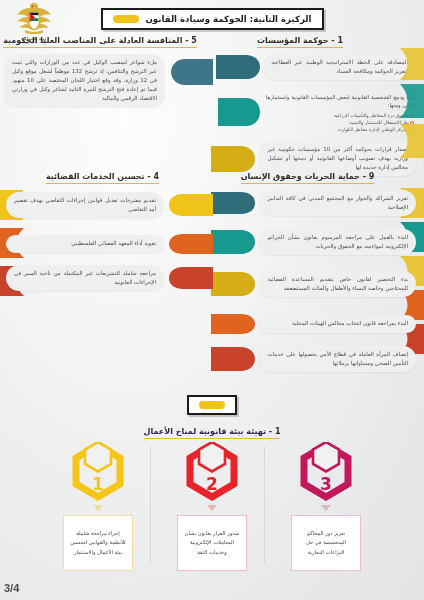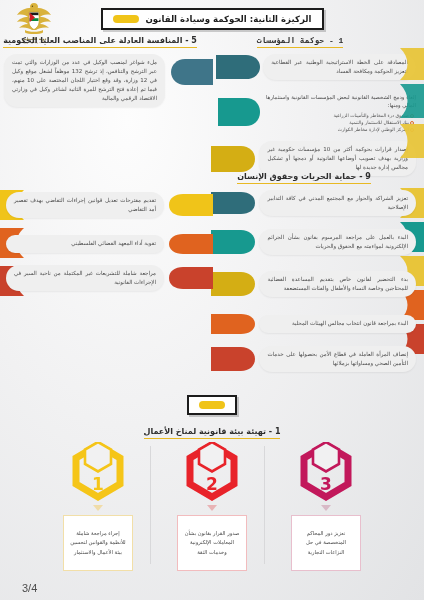--- a/index.html
+++ b/index.html
@@ -63,21 +63,21 @@
     display:flex;align-items:flex-end;justify-content:center;
     font-size:17px;font-weight:bold;padding-bottom:10px;box-sizing:border-box;
   }
   .card{
     border:1px solid #ddd;background:#fff;padding:5px 4px;width:70px;box-sizing:border-box;
     font-size:5.2px;line-height:1.75;text-align:center;color:#4a4a4a;min-height:56px;
     display:flex;align-items:center;justify-content:center;
   }
   .divider{position:absolute;top:0;bottom:0;width:1px;background:#d8d8da;}
 
-  .pageno{position:absolute;left:22px;bottom:6px;font-size:11px;font-weight:normal;color:#4d4d4d;
+  .pageno{position:absolute;left:4px;bottom:6px;font-size:11px;font-weight:bold;color:#4d4d4d;
           font-family:"Liberation Sans",sans-serif;}
   .arrow-dn{width:0;height:0;border-left:5px solid transparent;border-right:5px solid transparent;}
 </style>
 </head>
 <body>
 
 <div class="emblem">
   <svg width="40" height="34" viewBox="0 0 40 34">
     <g>
 
@@ -102,21 +102,21 @@
 </div>
 
 <div class="banner-wrap" style="top:8px;align-items:center;">
   <div class="banner">
     <span class="btxt">الركيزة الثانية: الحوكمة وسيادة القانون</span>
     <span class="pill"></span>
   </div>
 </div>
 
 <div class="row-titles" style="top:36px;">
-  <div class="col-r" style="padding-right:24px;font-family:Liberation Mono, monospace;">
+  <div class="col-r" style="padding-right:24px;">
     <span class="sec-title">1 - حوكمة المؤسسات</span>
   </div>
   <div class="col-l">
     <span class="sec-title">5 -  المنافسة العادلة على المناصب العليا الحكومية</span>
   </div>
 </div>
 
 <div class="item" style="top:52px;right:8px;width:200px;">
   <div class="bubble" style="width:142px;">المصادقة على الخطة الاستراتيجية الوطنية عبر القطاعية لتعزيز الحوكمة ومكافحة الفساد</div>
   <svg width="52" height="30" style="margin-right:-3px;">
@@ -155,20 +155,23 @@
   <svg width="50" height="52" style="margin-left:-2px;">
     <path d="M50 4 L22 4 C14 4 8 10 8 17 C8 24 14 30 22 30 L50 30 Z" fill="#3f7589"></path>
     <path d="M50 33 L26 33 C18 33 12 38 12 44 C12 49 18 52 26 52 L50 52 Z" fill="#3f7589" opacity=".0"></path>
   </svg>
   <div class="bubble" style="width:145px;margin-left:-4px;">ملء شواغر لمنصب الوكيل في عدد من الوزارات والتي تمت عبر الترشح والتنافس، إذ ترشح 132 موظفاً لشغل موقع وكيل في 12 وزارة، وقد وقع اختيار اللجان المختصة على 10 منهم، فيما تم إعادة فتح الترشح للمرة الثانية لشاغر وكيل في وزارتي الاقتصاد الرقمي والمالية</div>
 </div>
 
 <div class="row-titles" style="top:172px;">
   <div class="col-r" style="padding-right:14px;">
     <span class="sec-title">9 - حماية الحريات وحقوق الإنسان</span>
+  </div>
+  <div class="col-l">
+    <span class="sec-title k4">4 -  تحسين الخدمات القضائية</span>
   </div>
 </div>
 
 <svg class="chev" style="top:188px;right:0;" width="30" height="200">
   <path d="M30 0 L6 0 C16 9 16 21 6 30 L30 30 Z" fill="#e8c53a"></path>
   <path d="M30 34 L6 34 C16 43 16 55 6 64 L30 64 Z" fill="#17998f"></path>
   <path d="M30 68 L6 68 C16 77 16 89 6 98 L30 98 Z" fill="#e8c53a"></path>
   <path d="M30 102 L6 102 C16 111 16 123 6 132 L30 132 Z" fill="#e0631f"></path>
   <path d="M30 136 L6 136 C16 145 16 157 6 166 L30 166 Z" fill="#c9422c"></path>
 </svg>

